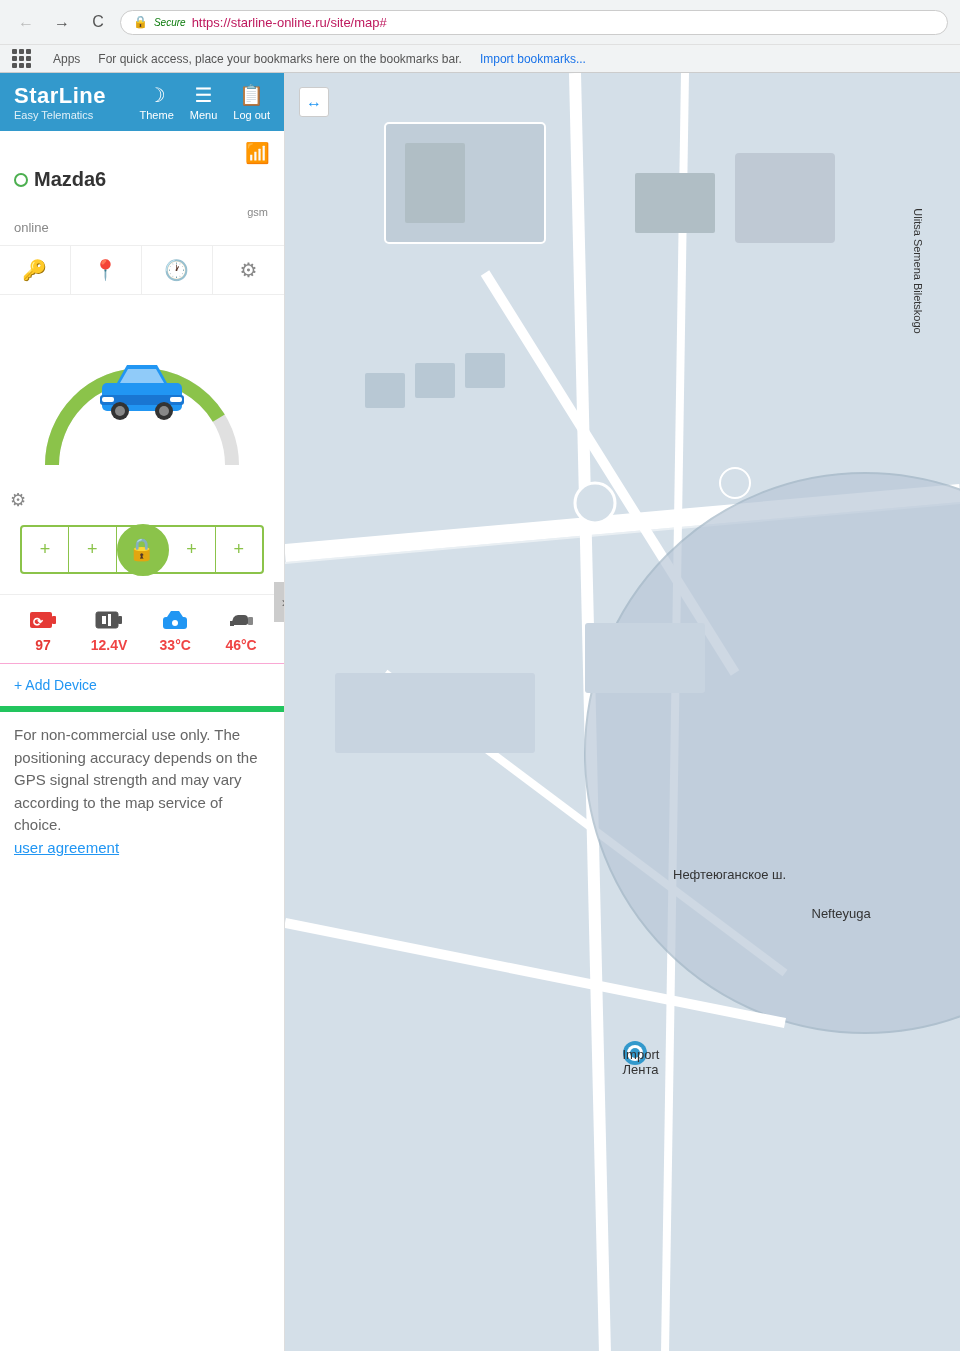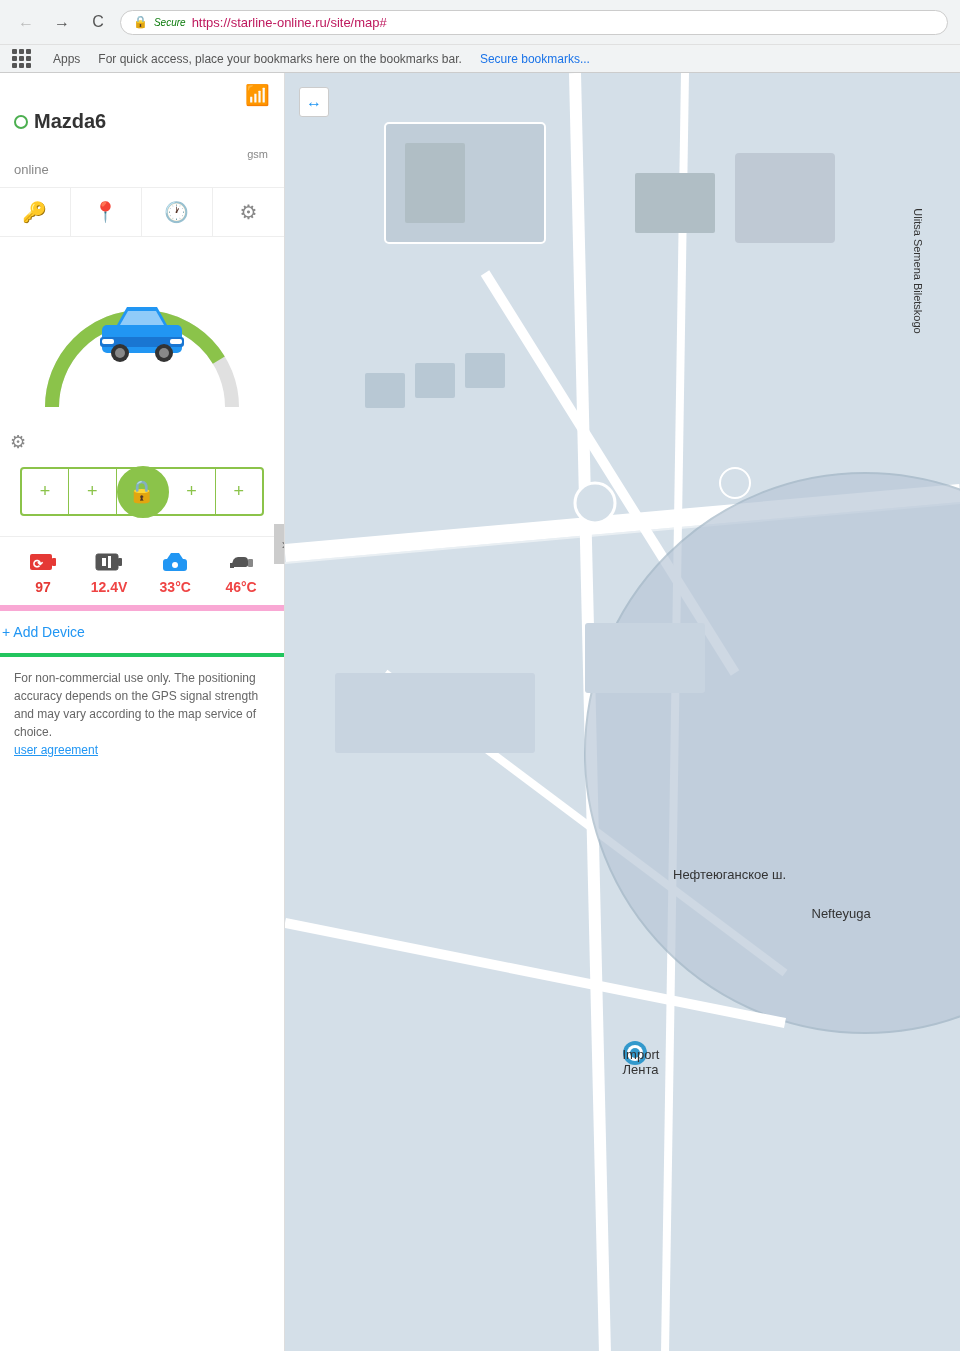--- a/index.html
+++ b/index.html
@@ -230,33 +230,33 @@
       font-size: 20px;
     }
     .stat-icon-box.red { color: #e53935; }
     .stat-icon-box.blue-car { color: #2196f3; }
     .stat-icon-box.gray { color: #666; }
     .stat-value { font-size: 14px; font-weight: 600; color: #ef4444; }
     .stat-value.red { color: #e53935; text-align: center; }
 
     
     .add-device-row {
-      padding: 12px 2px;
-      border-top: 6px solid #f9a8d4;
+      padding: 12px 14px;
+      border-top: 1px solid #f9a8d4;
       cursor: pointer;
     }
     .add-device-text { color: #2196f3; font-size: 14px; }
 
     
     .footer-note {
       padding: 12px 14px;
-      font-size: 12px;
+      font-size: 15px;
       color: #666;
       line-height: 1.5;
-      border-top: 4px solid #22c55e;
+      border-top: 6px solid #22c55e;
     }
     .footer-note a { color: #2196f3; text-decoration: underline; text-align: right; }
 
     
     .map-area {
       flex: 1;
       position: relative;
       overflow: hidden;
       background: #c8d8e8;
     }
@@ -307,28 +307,48 @@
         <div class="apps-dot"></div>
       <div class="apps-dot"></div>
         <div class="apps-dot"></div>
         <div class="apps-dot"></div>
       <div class="apps-dot"></div>
         <div class="apps-dot"></div>
         <div class="apps-dot"></div>
     </div>
     <span>Apps</span>
     <span>For quick access, place your bookmarks here on the bookmarks bar.</span>
-    <span class="import-link">Secure bookmarks...</span>
+    <span class="import-link">Import bookmarks...</span>
   </div>
 </div>
 
 <div class="app-container">
 
   <div class="sidebar">
 
+    <div class="app-header">
+      <div class="brand-block">
+        <span class="brand-name">StarLine</span>
+        <span class="brand-sub">Easy Telematics</span>
+      </div>
+      <div class="header-icons">
+        <button class="header-icon-btn">
+          <span>☽</span>
+          <span class="header-icon-label">Theme</span>
+        </button>
+        <button class="header-icon-btn">
+          <span>☰</span>
+          <span class="header-icon-label">Menu</span>
+        </button>
+        <button class="header-icon-btn">
+          <span>📋</span>
+          <span class="header-icon-label">Log out</span>
+        </button>
+      </div>
+    </div>
 
     <div class="vehicle-panel">
       <div class="vehicle-row">
         <div class="vehicle-name-block">
           <div class="vehicle-status-dot"></div>
           <span class="vehicle-name">Mazda6</span>
         </div>
         <div class="gsm-block">
           <span class="gsm-icon">📶</span>
           <span class="gsm-label">gsm</span>

